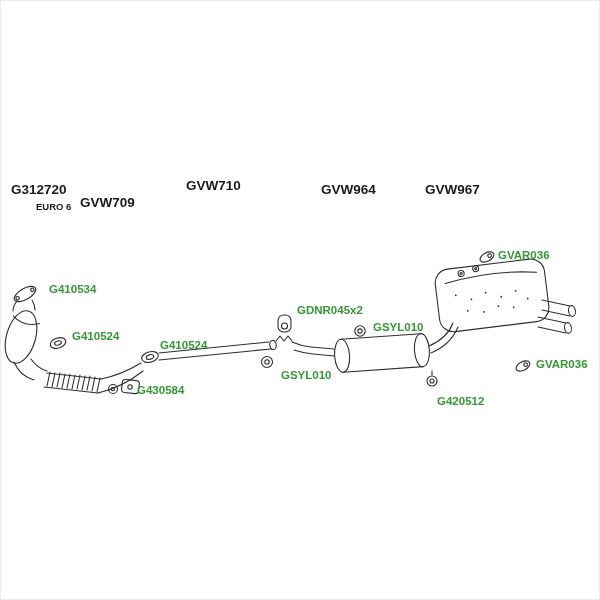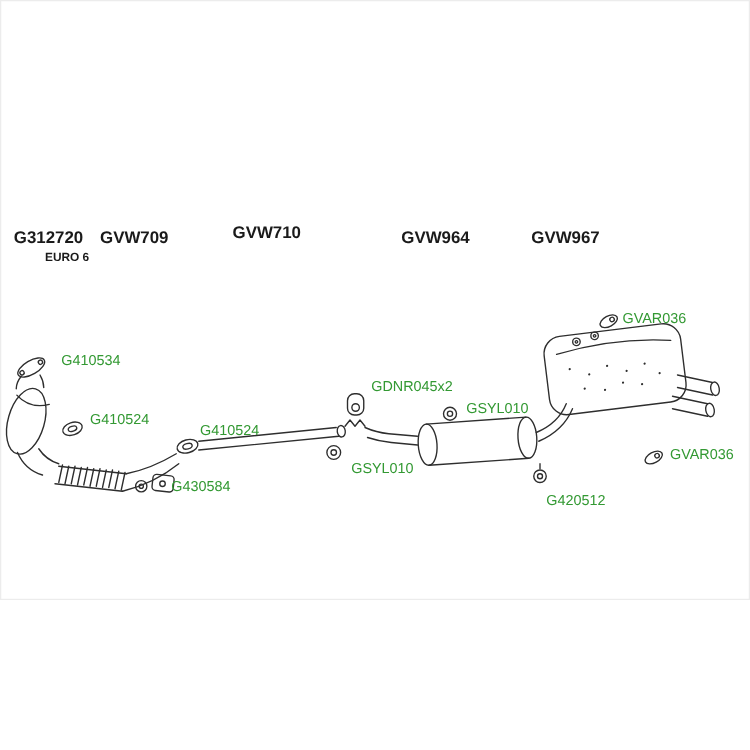--- a/index.html
+++ b/index.html
@@ -3,21 +3,21 @@
 <meta charset="utf-8">
 <style>
   * { margin: 0; padding: 0; box-sizing: border-box; }
   body {
     font-family: "Liberation Sans", sans-serif;
     background: #ffffff;
   }
   .canvas {
     position: relative;
     width: 600px;
-    height: 480px;
+    height: 600px;
     background: #ffffff;
     border: 1px solid #ececec;
     overflow: hidden;
   }
   .art { position: absolute; left: 0; top: 0; }
   .art path, .art line, .art ellipse, .art circle, .art rect, .art polyline {
     fill: none;
     stroke: #2e2e2e;
     stroke-width: 1.1;
     stroke-linecap: round;
@@ -33,21 +33,21 @@
   }
   .hdr-sub {
     position: absolute;
     font-weight: bold;
     font-size: 9.5px;
     color: #1a1a1a;
     white-space: nowrap;
   }
   .plabel {
     position: absolute;
-    font-weight: normal;
+    font-weight: bold;
     font-size: 11.5px;
     color: #339933;
     white-space: nowrap;
     cursor: pointer;
   }
 </style>
 </head>
 <body>
 
 <div class="canvas">
@@ -179,21 +179,21 @@
       <circle cx="489" cy="256" r="1.8"></circle>
     </g>
 
     <g transform="rotate(-28 522 365)">
       <ellipse cx="522" cy="365" rx="7.5" ry="4.2"></ellipse>
       <circle cx="525" cy="365" r="1.8"></circle>
     </g>
   </svg>
 
   <span class="hdr" style="left:10px; top:181px">G312720</span>
-  <span class="hdr" style="left:79px; top:181px">GVW709</span>
+  <span class="hdr" style="left:79px; top:194px">GVW709</span>
   <span class="hdr-sub" style="left:35px; top:200px">EURO 6</span>
   <span class="hdr" style="left:185px; top:177px">GVW710</span>
   <span class="hdr" style="left:320px; top:181px">GVW964</span>
   <span class="hdr" style="left:424px; top:181px">GVW967</span>
 
   <span class="plabel" style="left:48px; top:282px">G410534</span>
   <span class="plabel" style="left:71px; top:329px">G410524</span>
   <span class="plabel" style="left:159px; top:338px">G410524</span>
   <span class="plabel" style="left:136px; top:383px">G430584</span>
   <span class="plabel" style="left:296px; top:303px">GDNR045x2</span>

